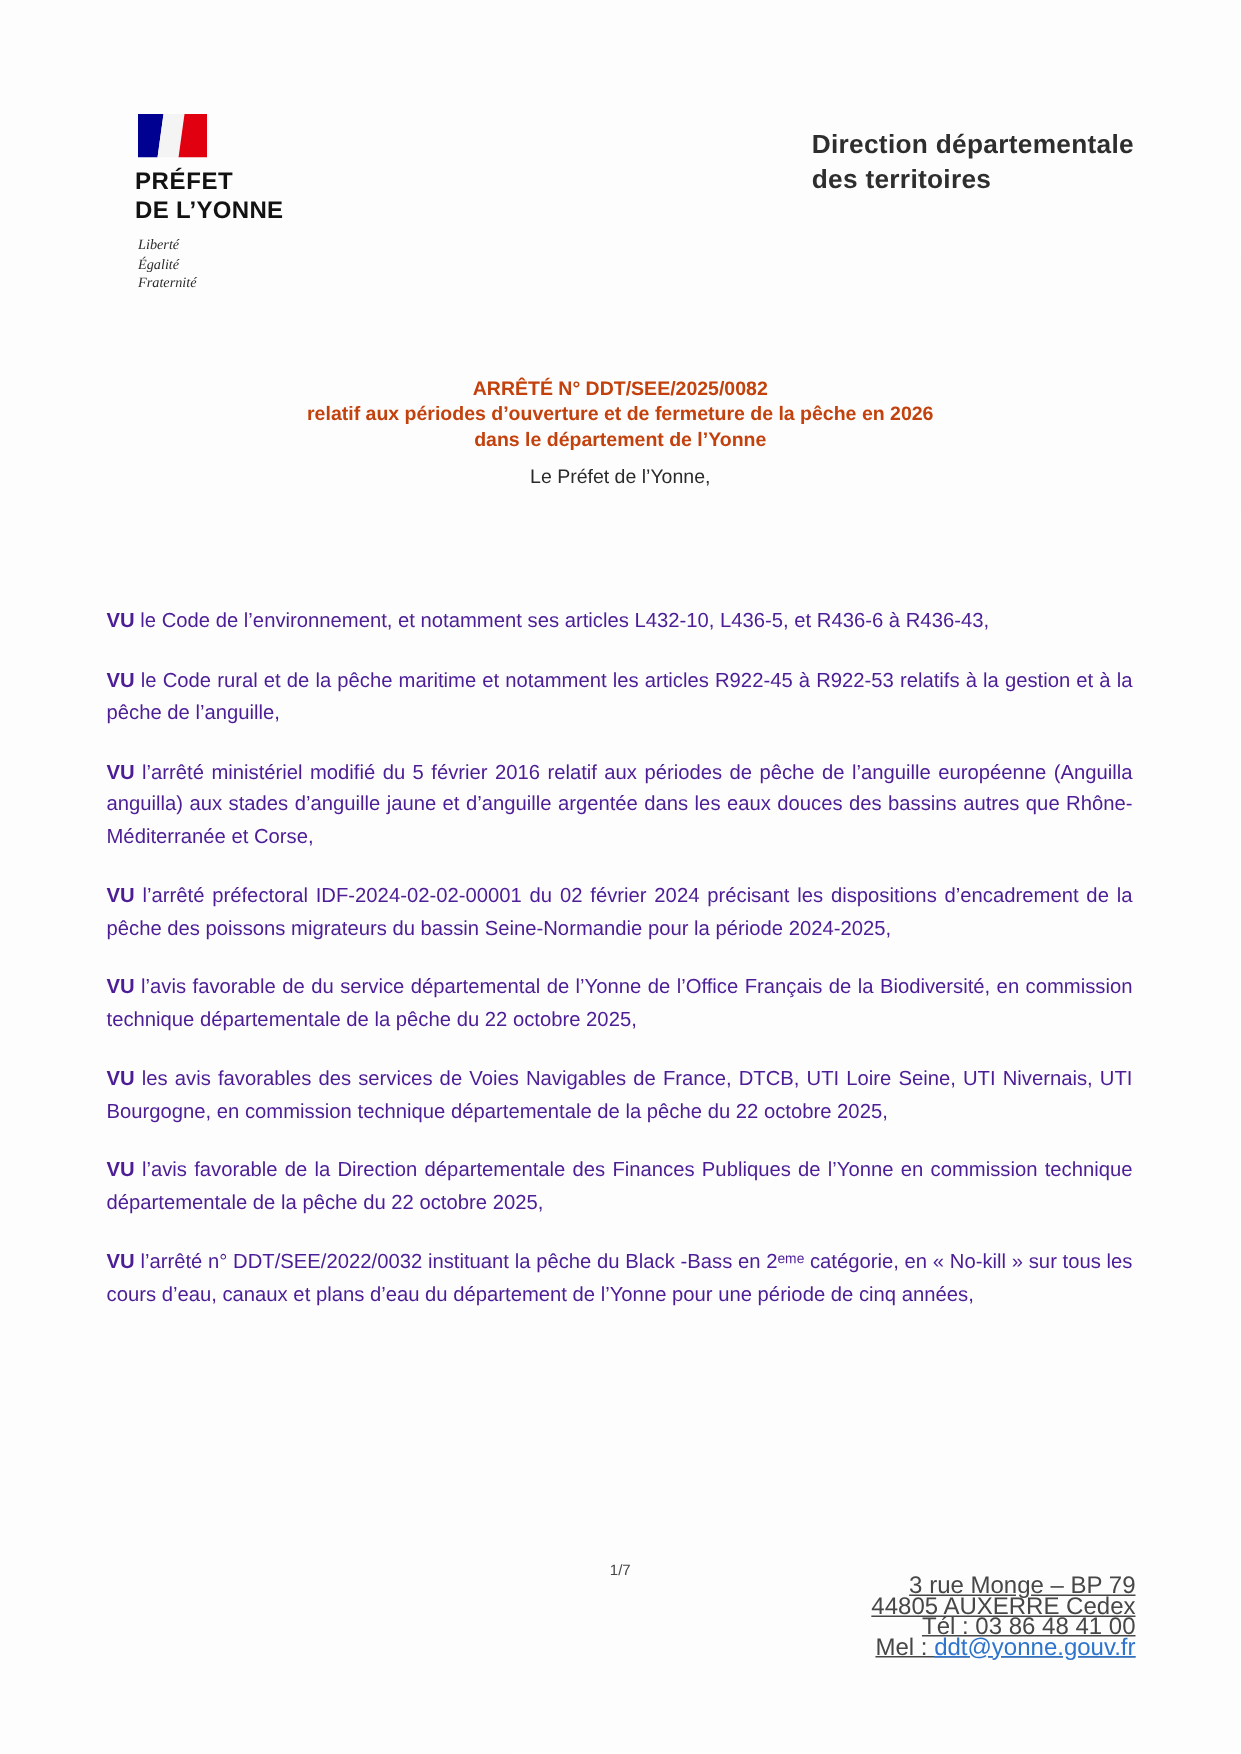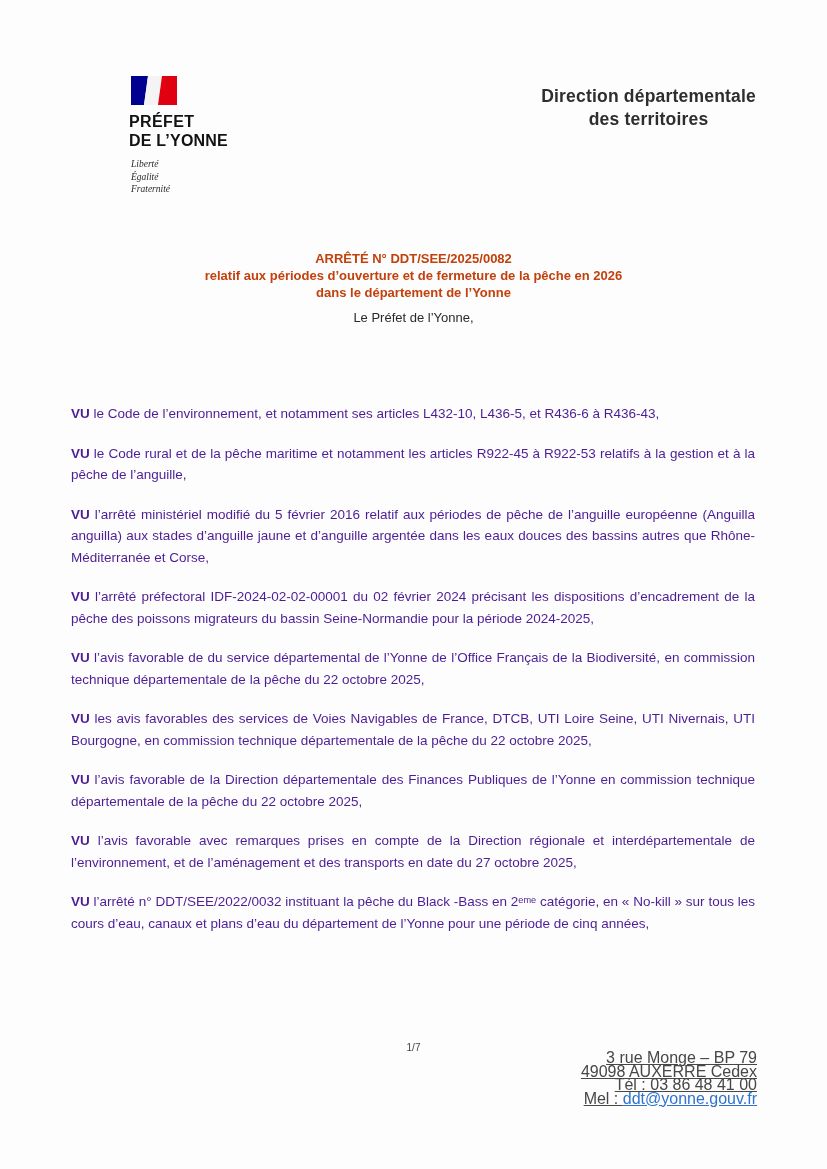--- a/index.html
+++ b/index.html
@@ -10,39 +10,39 @@
     position: relative;
     width: 827px;
     height: 1169px;
     background: #fdfdfd;
     color: #262626;
     overflow: hidden;
     margin: 0;
   }
 
   
-  .logo-block { position: absolute; left: 90px; top: 76px; margin-left: 39px; }
+  .logo-block { position: absolute; left: 90px; top: 76px; }
   .flag { display: block; width: 46px; height: 29px; margin: 0 0 7px 2px; }
   .logo-line1 {
     font-size: 16px; font-weight: bold; color: #121212;
     letter-spacing: 0.4px; line-height: 19px;
   }
   .logo-line2 {
     font-size: 16px; font-weight: bold; color: #121212;
     letter-spacing: 0.2px; line-height: 19px;
   }
   .motto {
     margin-top: 8px; margin-left: 2px;
     font-family: "Liberation Serif", "DejaVu Serif", serif;
     font-style: italic; font-size: 9.5px; line-height: 12.5px; color: #2a2a2a;
   }
 
   .service {
     position: absolute; top: 85px; right: 71px;
-    text-align: center; font-size: 17.5px; font-weight: bold;
+    text-align: left; font-size: 17.5px; font-weight: bold;
     line-height: 23px; color: #2e2e2e; letter-spacing: 0.2px;
   }
 
   
   .title-block {
     position: absolute; top: 250px; left: 71px; right: 71px;
     text-align: center; font-weight: bold; font-size: 13px;
     line-height: 17px; color: #c2410c;
   }
   .salutation {
@@ -106,26 +106,25 @@
   <div class="salutation">Le Préfet de l’Yonne,</div>
 
   <main class="body">
     <p class="vu"><span class="vu-lead">VU</span> <span>le Code de l’environnement, et notamment ses articles L432-10, L436-5, et R436-6 à R436-43,</span></p>
     <p class="vu"><span class="vu-lead">VU</span> <span>le Code rural et de la pêche maritime et notamment les articles R922-45 à R922-53 relatifs à la gestion et à la pêche de l’anguille,</span></p>
     <p class="vu"><span class="vu-lead">VU</span> <span>l’arrêté ministériel modifié du 5 février 2016 relatif aux périodes de pêche de l’anguille européenne (Anguilla anguilla) aux stades d’anguille jaune et d’anguille argentée dans les eaux douces des bassins autres que Rhône-Méditerranée et Corse,</span></p>
     <p class="vu"><span class="vu-lead">VU</span> <span>l’arrêté préfectoral IDF-2024-02-02-00001 du 02 février 2024 précisant les dispositions d’encadrement de la pêche des poissons migrateurs du bassin Seine-Normandie pour la période 2024-2025,</span></p>
     <p class="vu"><span class="vu-lead">VU</span> <span>l’avis favorable de du service départemental de l’Yonne de l’Office Français de la Biodiversité, en commission technique départementale de la pêche du 22 octobre 2025,</span></p>
     <p class="vu"><span class="vu-lead">VU</span> <span>les avis favorables des services de Voies Navigables de France, DTCB, UTI Loire Seine, UTI Nivernais, UTI Bourgogne, en commission technique départementale de la pêche du 22 octobre 2025,</span></p>
     <p class="vu"><span class="vu-lead">VU</span> <span>l’avis favorable de la Direction départementale des Finances Publiques de l’Yonne en commission technique départementale de la pêche du 22 octobre 2025,</span></p>
-    <p class="vu"><span class="vu-lead">VU</span> <span>l’avis favorable avec remarques prises en compte de la Direction régionale et interdépartementale de l’environnement, et de l’aménagement et des transports en date du 27 octobre 2025,</span></p>
     <p class="vu"><span class="vu-lead">VU</span> <span>l’arrêté n° DDT/SEE/2022/0032 instituant la pêche du Black -Bass en 2ᵉᵐᵉ catégorie, en « No-kill » sur tous les cours d’eau, canaux et plans d’eau du département de l’Yonne pour une période de cinq années,</span></p>
   </main>
 
   <div class="page-num">1/7</div>
 
   <div class="address">
     <div>3 rue Monge – BP 79</div>
-    <div>49098 AUXERRE Cedex</div>
+    <div>44805 AUXERRE Cedex</div>
     <div>Tél : 03 86 48 41 00</div>
     <div><span>Mel : </span><a class="email-link">ddt@yonne.gouv.fr</a></div>
   </div>
 
 </div>
 
 </body></html>

